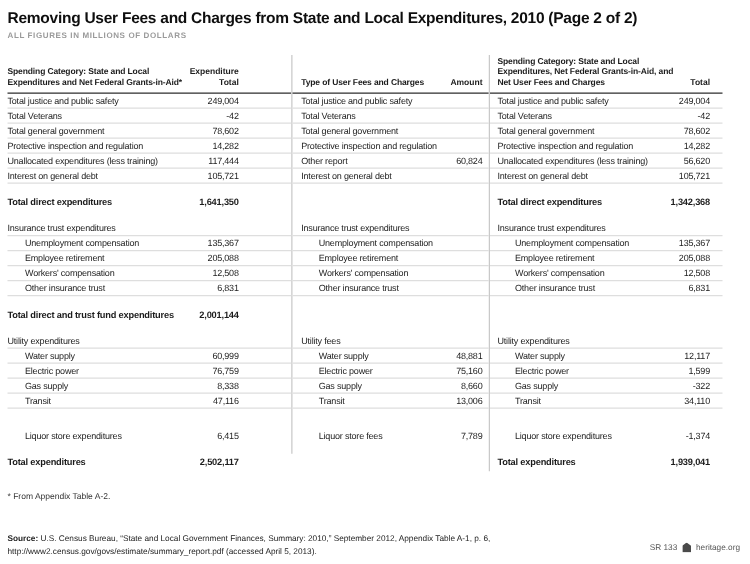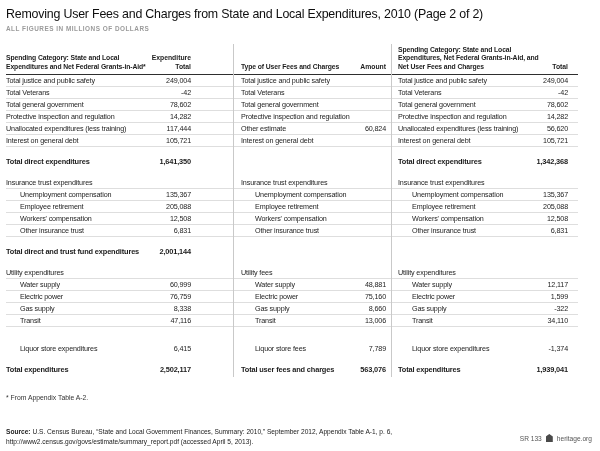--- a/index.html
+++ b/index.html
@@ -1,21 +1,21 @@
 <!DOCTYPE html>
 <html><head>
 <meta charset="utf-8">
 <style>
   html,body{margin:0;padding:0;background:#fff;}
   .page{position:relative;width:600px;height:451px;background:#ffffff;color:#1c1c1c;
         font-family:"Liberation Sans",sans-serif;overflow:hidden;}
   
   .masthead{position:absolute;top:4px;left:6px;right:6px;}
   .eyebrow{font-family:"DejaVu Serif",serif;font-weight:bold;font-size:6.6px;letter-spacing:.4px;color:#1a1a1a;}
-  .title{font-size:12.4px;font-weight:normal;letter-spacing:-.2px;margin-top:3px;color:#0e0e0e;}
+  .title{font-size:12.4px;font-weight:bold;letter-spacing:-.2px;margin-top:3px;color:#0e0e0e;}
   .subtitle{font-size:6.4px;font-weight:bold;color:#9a9a9a;letter-spacing:.5px;margin-top:4px;}
   
   .tbl{position:absolute;left:6px;top:44px;width:588px;display:flex;align-items:flex-start;}
   .col{box-sizing:border-box;}
   .col-0{width:227px;}
   .col-1{width:158px;border-left:1px solid #c9c9c9;}
   .col-2{flex:1;border-left:1px solid #c9c9c9;padding-right:16px;}
   .col-1 .thead,.col-1 .trow{padding-left:7px;}
   .col-2 .thead,.col-2 .trow{padding-left:6px;}
   .thead{height:31px;border-bottom:1px solid #2e2e2e;display:flex;justify-content:space-between;
@@ -95,42 +95,41 @@
       </div>
     <div class="col col-1">
       <div class="thead">
         <div class="hl">Type of User Fees and Charges</div>
         <div class="vh">Amount</div>
       </div>
     <div class="trow r-data"><span class="lbl">Total justice and public safety</span></div>
         <div class="trow r-data"><span class="lbl">Total Veterans</span></div>
         <div class="trow r-data"><span class="lbl">Total general government</span></div>
         <div class="trow r-data"><span class="lbl">Protective inspection and regulation</span></div>
-        <div class="trow r-data"><span class="lbl">Other estimate</span><span class="val">60,824</span></div>
+        <div class="trow r-data"><span class="lbl">Other report</span><span class="val">60,824</span></div>
         <div class="trow r-data"><span class="lbl">Interest on general debt</span></div>
         <div class="trow r-gap"></div>
         <div class="trow r-total"></div>
         <div class="trow r-gap"></div>
         <div class="trow r-section"><span class="lbl">Insurance trust expenditures</span></div>
         <div class="trow r-sub"><span class="lbl ind">Unemployment compensation</span></div>
         <div class="trow r-sub"><span class="lbl ind">Employee retirement</span></div>
         <div class="trow r-sub"><span class="lbl ind">Workers' compensation</span></div>
         <div class="trow r-sub"><span class="lbl ind">Other insurance trust</span></div>
         <div class="trow r-gap"></div>
         <div class="trow r-total"></div>
         <div class="trow r-gap"></div>
         <div class="trow r-section"><span class="lbl">Utility fees</span></div>
         <div class="trow r-sub"><span class="lbl ind">Water supply</span><span class="val">48,881</span></div>
         <div class="trow r-sub"><span class="lbl ind">Electric power</span><span class="val">75,160</span></div>
         <div class="trow r-sub"><span class="lbl ind">Gas supply</span><span class="val">8,660</span></div>
         <div class="trow r-sub"><span class="lbl ind">Transit</span><span class="val">13,006</span></div>
         <div class="trow r-gap"></div>
         <div class="trow r-sub no-b"><span class="lbl ind">Liquor store fees</span><span class="val">7,789</span></div>
         <div class="trow r-gap"></div>
-        <div class="trow r-total"><span class="lbl">Total user fees and charges</span><span class="val">563,076</span></div>
       </div>
     <div class="col col-2">
       <div class="thead">
         <div class="hl">Spending Category: State and Local Expenditures, Net Federal Grants-in-Aid, and Net User Fees and Charges</div>
         <div class="vh">Total</div>
       </div>
     <div class="trow r-data"><span class="lbl">Total justice and public safety</span><span class="val">249,004</span></div>
         <div class="trow r-data"><span class="lbl">Total Veterans</span><span class="val">-42</span></div>
         <div class="trow r-data"><span class="lbl">Total general government</span><span class="val">78,602</span></div>
         <div class="trow r-data"><span class="lbl">Protective inspection and regulation</span><span class="val">14,282</span></div>

